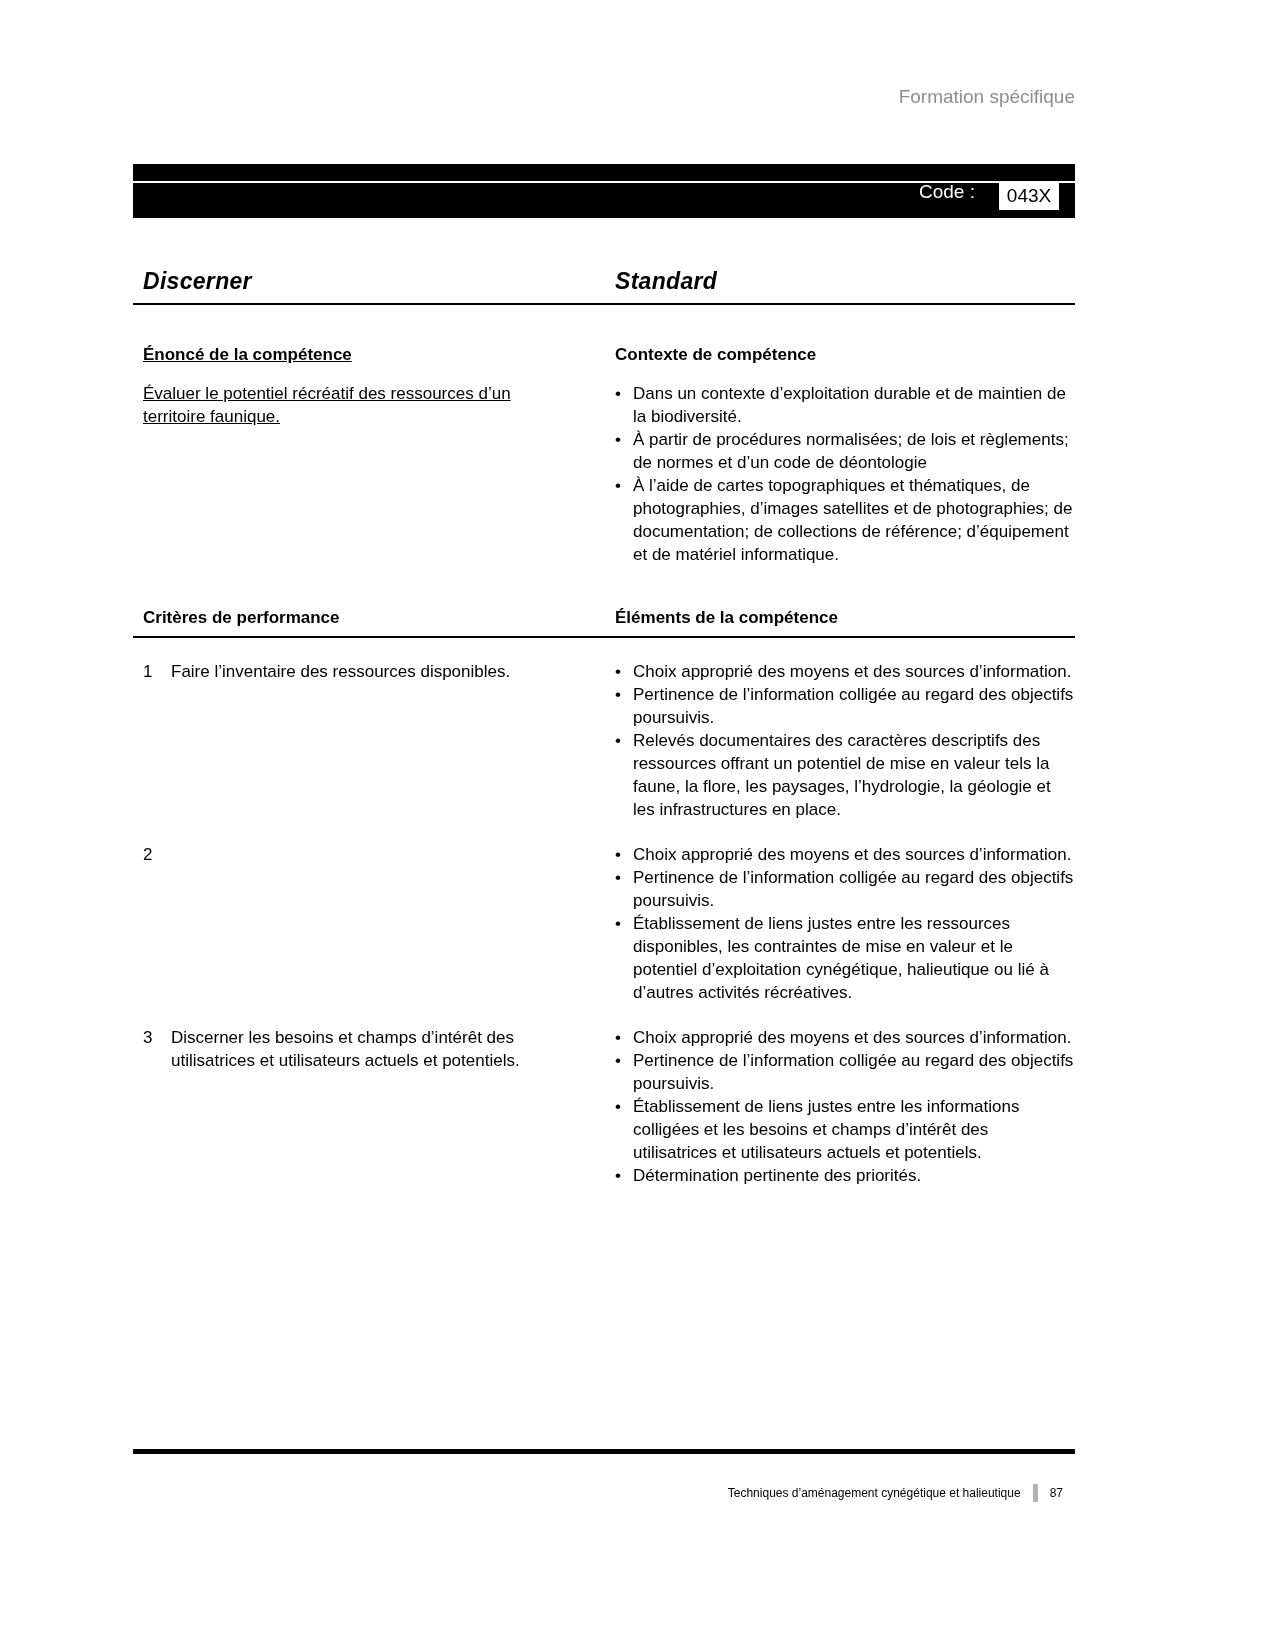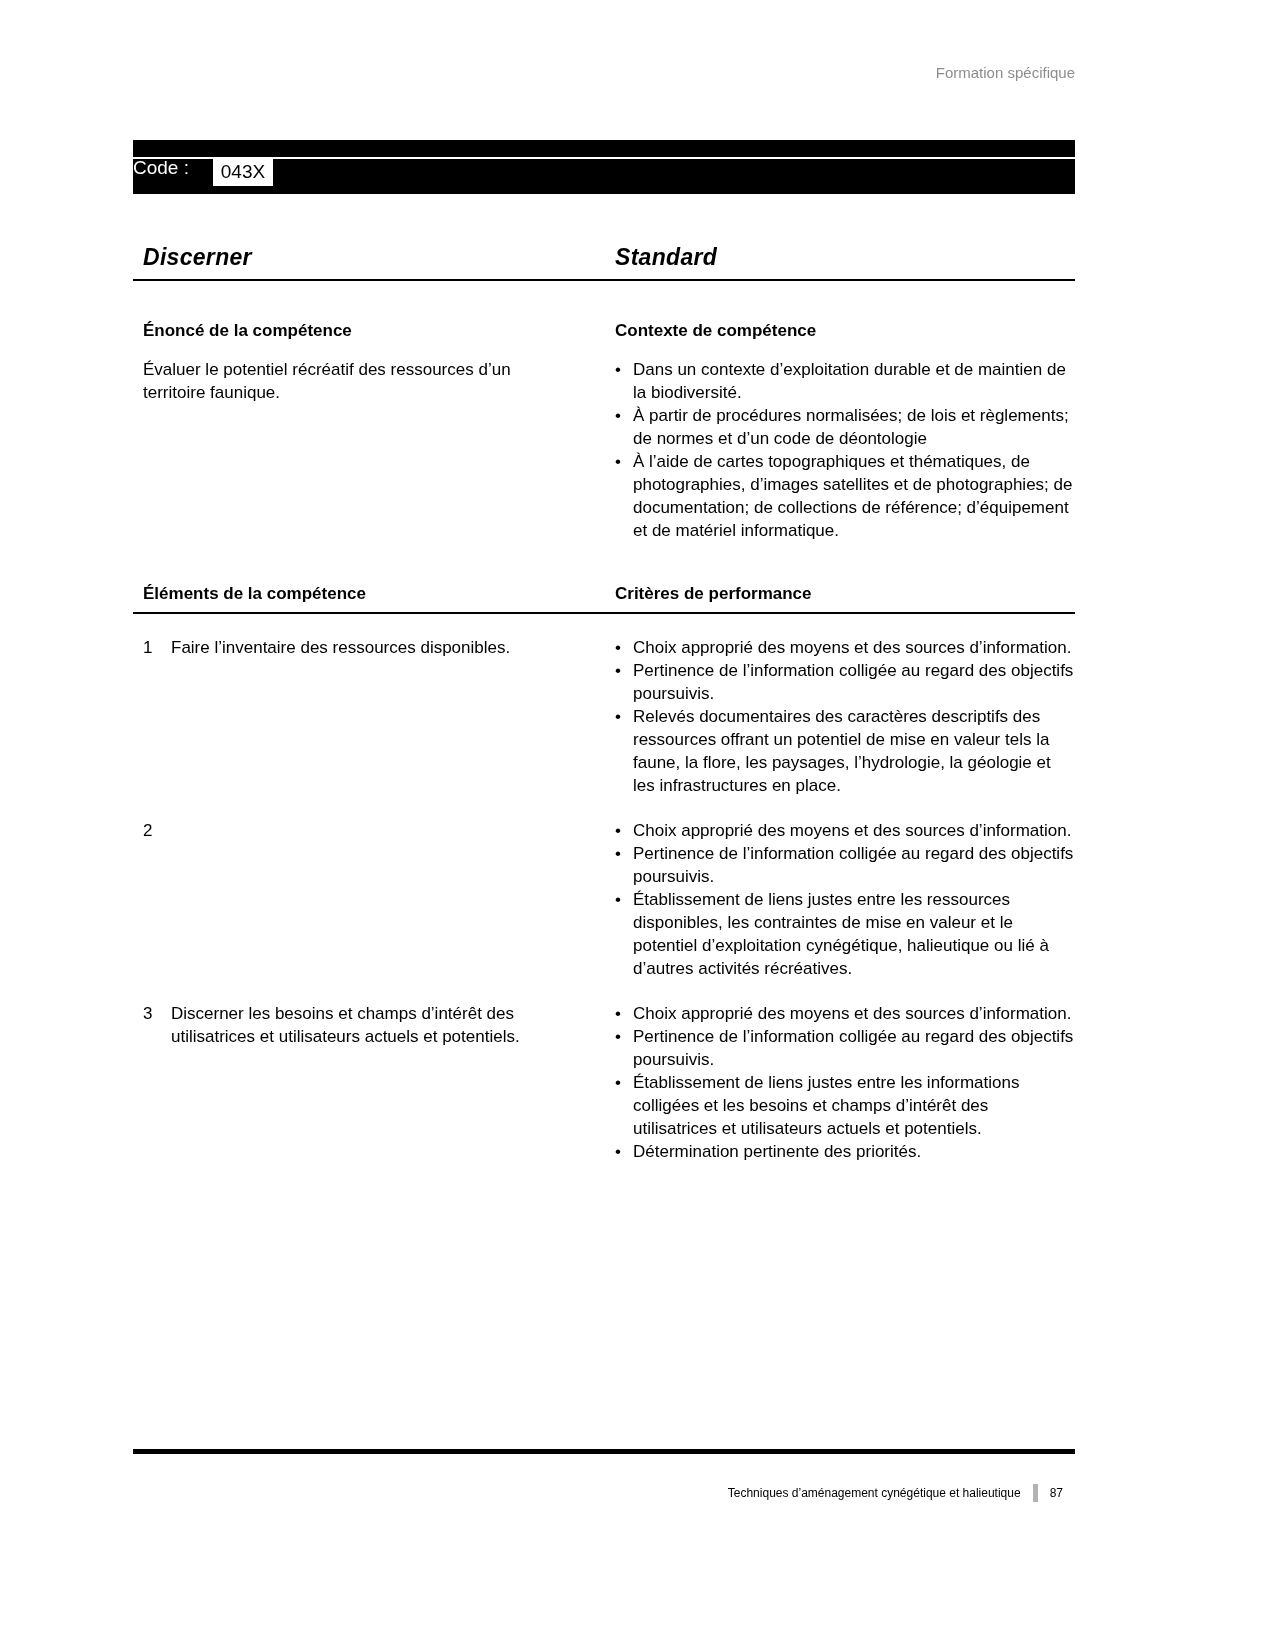--- a/index.html
+++ b/index.html
@@ -11,32 +11,34 @@
     font-family: "Liberation Sans", sans-serif;
     font-size: 17px;
     line-height: 23px;
     position: relative;
     overflow: hidden;
   }
   .container { width: 942px; margin-left: 133px; padding-top: 62px; }
 
   .running-head {
     text-align: right;
-    font-size: 15px;
+    font-size: 19px;
     line-height: 22px;
     color: #8d8d8d;
+    margin-top: 24px;
   }
 
   .code-bar {
     margin-top: 56px;
     height: 54px;
     background: #000000;
     position: relative;
     display: flex;
     align-items: center;
+    justify-content: flex-end;
     gap: 24px;
     padding-right: 16px;
   }
   .code-divider {
     position: absolute;
     left: 0; right: 0; top: 17px;
     height: 2px;
     background: #ffffff;
   }
   .code-label { color: #ffffff; font-size: 19px; }
@@ -68,21 +70,21 @@
   }
   .rule { height: 2px; background: #000000; margin-top: 9px; }
 
   .two-col {
     display: grid;
     grid-template-columns: 472px auto;
     padding-left: 10px;
   }
   .section-1 { margin-top: 38px; }
   .col-heading { font-weight: 700; font-size: 17px; line-height: 23px; }
-  .left-cell { padding-right: 40px; }
+  .left-cell { padding-right: 40px; text-decoration: underline; }
   .cell-body { margin-top: 16px; }
   .bullets { margin-top: 16px; }
   .bullet { display: flex; }
   .bullet-marker { width: 18px; flex-shrink: 0; }
   .bullet-text { flex: 1; max-width: 442px; }
 
   .table-header { margin-top: 40px; }
   .rule2 { height: 2px; background: #000000; margin-top: 7px; }
 
   .row {
@@ -152,22 +154,22 @@
         </div>
         <div class="bullet">
           <span class="bullet-marker">•</span>
           <span class="bullet-text">À l’aide de cartes topographiques et thématiques, de photographies, d’images satellites et de photographies; de documentation; de collections de référence; d’équipement et de matériel informatique.</span>
         </div>
       </div>
     </div>
   </div>
 
   <div class="two-col table-header">
+    <div class="col-heading">Critères de performance</div>
     <div class="col-heading">Éléments de la compétence</div>
-    <div class="col-heading">Critères de performance</div>
   </div>
   <div class="rule2"></div>
 
   <div class="row">
     <div class="element">
       <span class="element-num">1</span>
       <span>Faire l’inventaire des ressources disponibles.</span>
     </div>
     <div>
       <div class="bullet">

